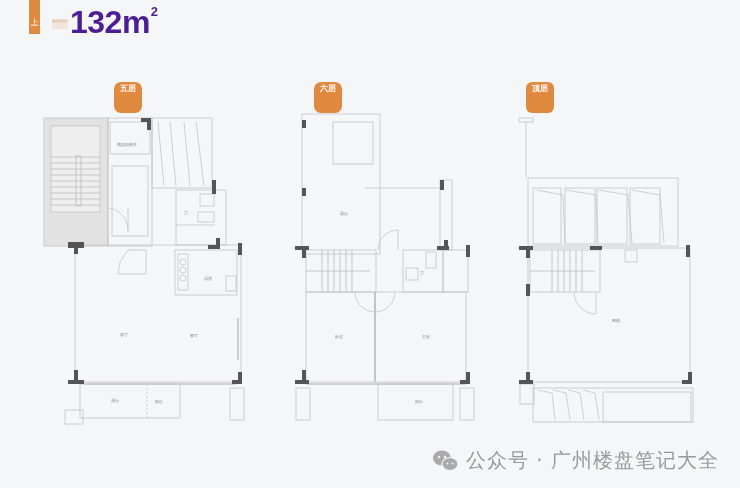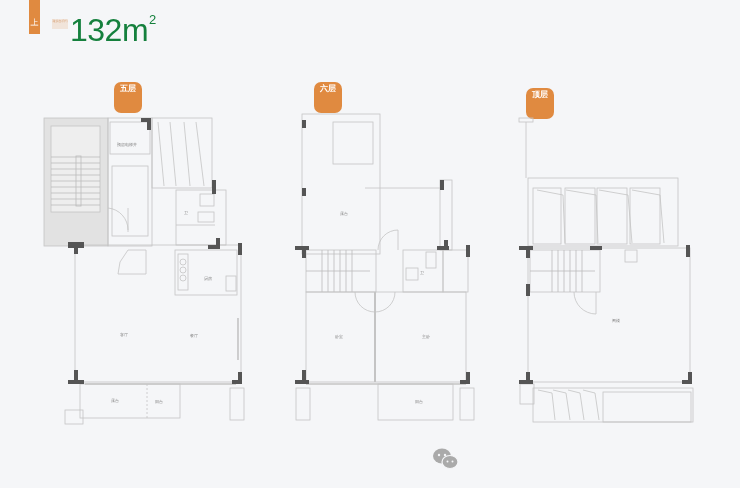--- a/index.html
+++ b/index.html
@@ -10,22 +10,22 @@
     position: absolute; left: 29px; top: 0; width: 11px; height: 34px;
     background: #e08a40; color: #fff; font-size: 8px;
     display: flex; align-items: flex-end; justify-content: center; padding-bottom: 6px;
   }
   .area-label {
     position: absolute; left: 52px; top: 19px; width: 16px; height: 10px;
     font-size: 3px; line-height: 5px; color: #d8a277; background: #f1e4da;
     overflow: hidden; text-align: center;
   }
   .area-value {
-    position: absolute; left: 70px; top: 12px; font-size: 32px; color: #15803d;
-    font-family: "Liberation Sans", sans-serif; font-weight: 400; letter-spacing: -0.5px;
+    position: absolute; left: 70px; top: 4px; font-size: 32px; color: #4c1d95;
+    font-family: "Liberation Sans", sans-serif; font-weight: 700; letter-spacing: -0.5px;
   }
   .area-value sup { font-size: 13px; vertical-align: 17px; margin-left: 1px; }
 
   .floor-badge {
     position: absolute; height: 31px; padding: 0 6px; border-radius: 7px;
     background: #e08a40; color: #fff; font-size: 8px; line-height: 13px; font-weight: bold;
   }
 
   svg.plan { position: absolute; left: 0; top: 0; }
   .room-label { font-size: 4px; fill: #888; font-family: "DejaVu Sans", sans-serif; }
@@ -40,21 +40,21 @@
 <body>
 
 <div class="top-tag">
     <span>上</span>
   </div>
 <div class="area-label">建筑面积约</div>
 <div class="area-value"><span>132m</span><sup>2</sup></div>
 
 <div class="floor-badge" style="left:114px; top:82px;">五层</div>
 <div class="floor-badge" style="left:314px; top:82px;">六层</div>
-<div class="floor-badge" style="left:526px; top:88px;">顶层</div>
+<div class="floor-badge" style="left:526px; top:82px;border-radius:6px;">顶层</div>
 
 <svg class="plan" width="740" height="488" viewBox="0 0 740 488">
   <g fill="none" stroke="#c4c4c4" stroke-width="0.8">
 
     <g>
 
       <rect x="44" y="118" width="64" height="128" fill="#e2e2e2" stroke="#c4c4c4"></rect>
       <rect x="51" y="126" width="49" height="86" fill="#eeeeee"></rect>
       <g stroke="#bbb">
         <line x1="51" y1="157" x2="100" y2="157"></line>
@@ -226,13 +226,14 @@
   <span class="wm-icon">
     <svg width="28" height="24" viewBox="0 0 28 24">
       <ellipse cx="10" cy="9" rx="9" ry="7.5" fill="#aaa"></ellipse>
       <ellipse cx="18" cy="15" rx="8" ry="6.5" fill="#aaa" stroke="#f5f6f8" stroke-width="1.2"></ellipse>
       <circle cx="7" cy="8" r="1.2" fill="#f5f6f8"></circle>
         <circle cx="13" cy="8" r="1.2" fill="#f5f6f8"></circle>
       <circle cx="15.5" cy="14.5" r="1" fill="#f5f6f8"></circle>
         <circle cx="20.5" cy="14.5" r="1" fill="#f5f6f8"></circle>
     </svg>
   </span>
+  <span>公众号 · 广州楼盘笔记大全</span>
 </div>
 
 </body></html>

